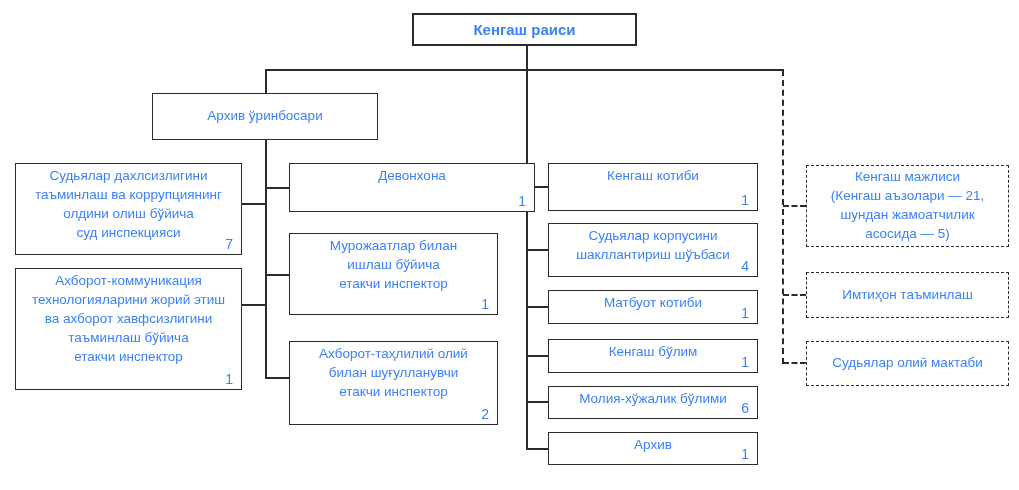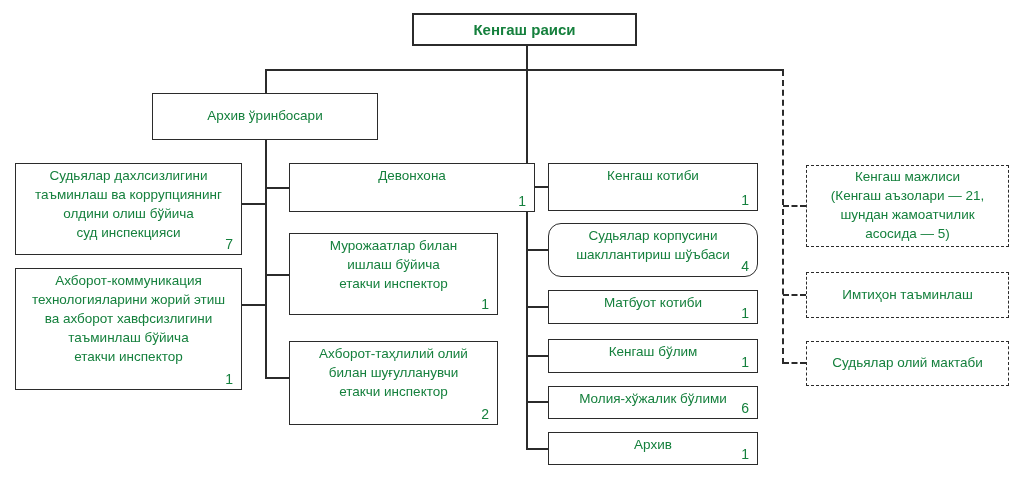--- a/index.html
+++ b/index.html
@@ -2,21 +2,21 @@
 <html><head>
 <meta charset="utf-8">
 <style>
   html, body { margin: 0; padding: 0; background: #ffffff; }
   .canvas {
     position: relative;
     width: 1019px;
     height: 490px;
     background: #ffffff;
     font-family: "Liberation Sans", sans-serif;
-    color: #15803d;
+    color: #3b82f6;
     overflow: hidden;
   }
   .box {
     position: absolute;
     border: 1.5px solid #2b2b2b;
     background: #ffffff;
     box-sizing: border-box;
     text-align: center;
     font-size: 13.5px;
     line-height: 1.4;
@@ -110,21 +110,21 @@
 билан шуғулланувчи
 етакчи инспектор</span>
     <span class="count">2</span>
   </div>
 
   <div class="box" style="left:548px; top:163px; width:210px; height:48px;">
     <span class="txt">Кенгаш котиби</span>
     <span class="count">1</span>
   </div>
 
-  <div class="box" style="left:548px; top:223px; width:210px; height:54px;border-radius:13px;">
+  <div class="box" style="left:548px; top:223px; width:210px; height:54px;">
     <span class="txt">Судьялар корпусини
 шакллантириш шўъбаси</span>
     <span class="count">4</span>
   </div>
 
   <div class="box" style="left:548px; top:290px; width:210px; height:34px;">
     <span class="txt">Матбуот котиби</span>
     <span class="count">1</span>
   </div>
 

